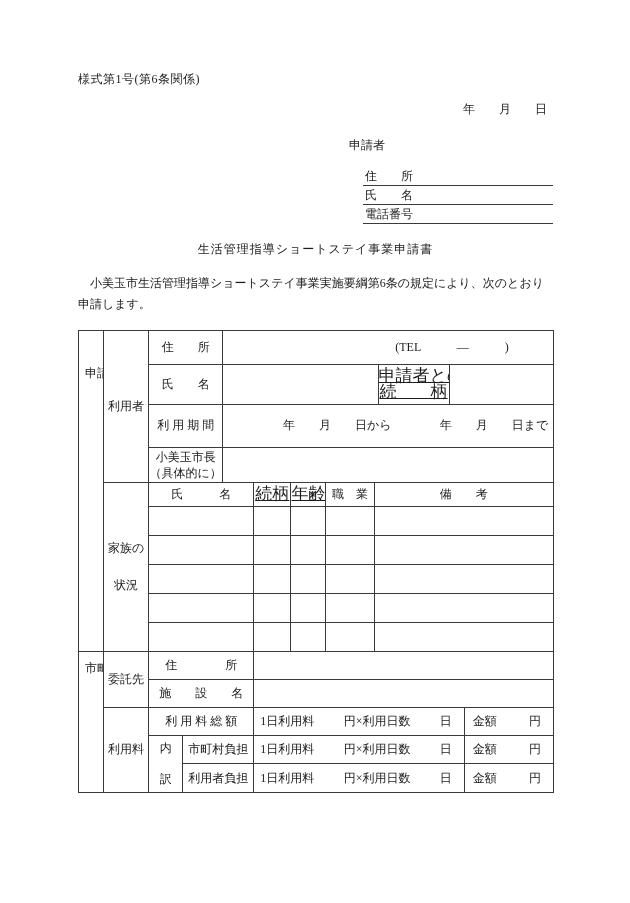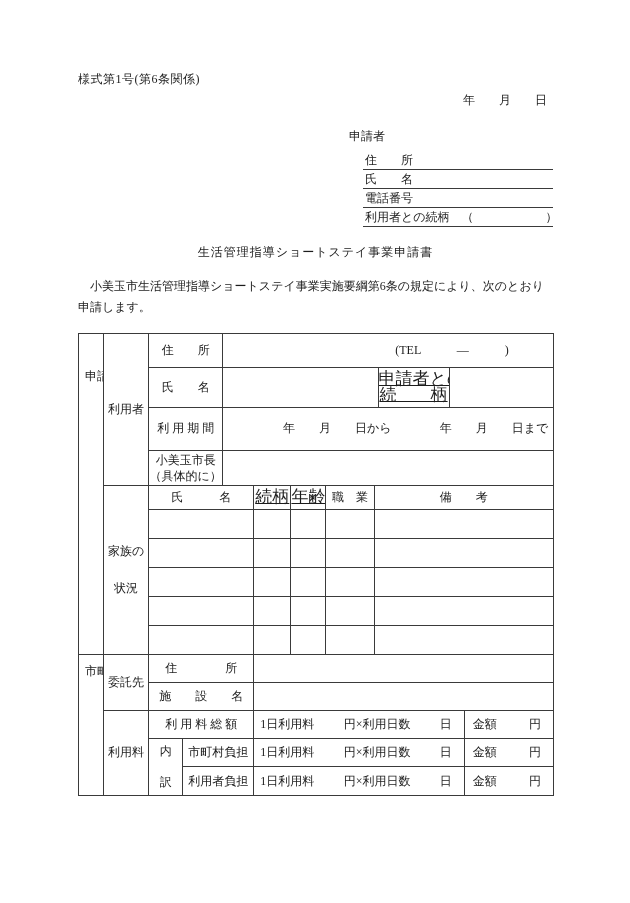--- a/index.html
+++ b/index.html
@@ -11,25 +11,25 @@
     overflow:hidden;
   }
   .sheet {
     box-sizing:border-box;
     width:630px; height:903px;
     padding:72px 77px 0 78px;
     font-size:12px;
     line-height:1.2;
   }
   .form-no { letter-spacing:0.5px; }
-  .date-line { text-align:right; padding-right:6px; margin-top:7px; }
+  .date-line { text-align:right; padding-right:6px; margin-top:16px; }
   .addressee { margin-left:27px; margin-top:22px; }
 
   .applicant-block { width:190px; margin-left:auto; margin-top:21px; }
-  .applicant-heading { margin-left:-14px; margin-bottom:8px; }
+  .applicant-heading { margin-left:-14px; margin-bottom:15px; }
   .applicant-field {
     height:18px; line-height:18px;
     border-bottom:1px solid #3a3a3a;
     padding-left:2px;
     white-space:nowrap;
   }
 
   .doc-title { text-align:center; margin-top:18px; letter-spacing:1px; }
   .body-text { margin-top:16px; line-height:21px; }
 
@@ -83,21 +83,20 @@
   <div class="form-no">様式第1号(第6条関係)</div>
 
   <div class="date-line">年　　月　　日</div>
 
 
   <div class="applicant-block">
     <div class="applicant-heading">申請者</div>
     <div class="applicant-field">住　　所</div>
     <div class="applicant-field">氏　　名</div>
     <div class="applicant-field">電話番号</div>
-    <div class="applicant-field">利用者との続柄　（　　　　　　）</div>
   </div>
 
   <div class="doc-title">生活管理指導ショートステイ事業申請書</div>
 
   <div class="body-text">　小美玉市生活管理指導ショートステイ事業実施要綱第6条の規定により、次のとおり申請します。</div>
 
   <table class="tbl-a">
     <colgroup>
       <col style="width:25px">
         <col style="width:45px">

